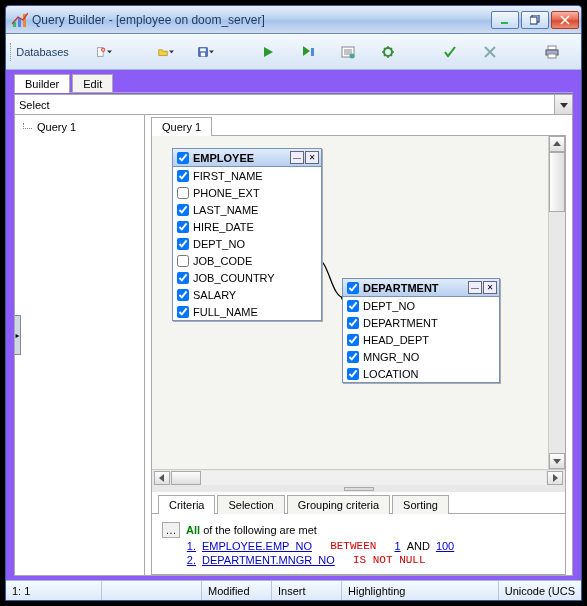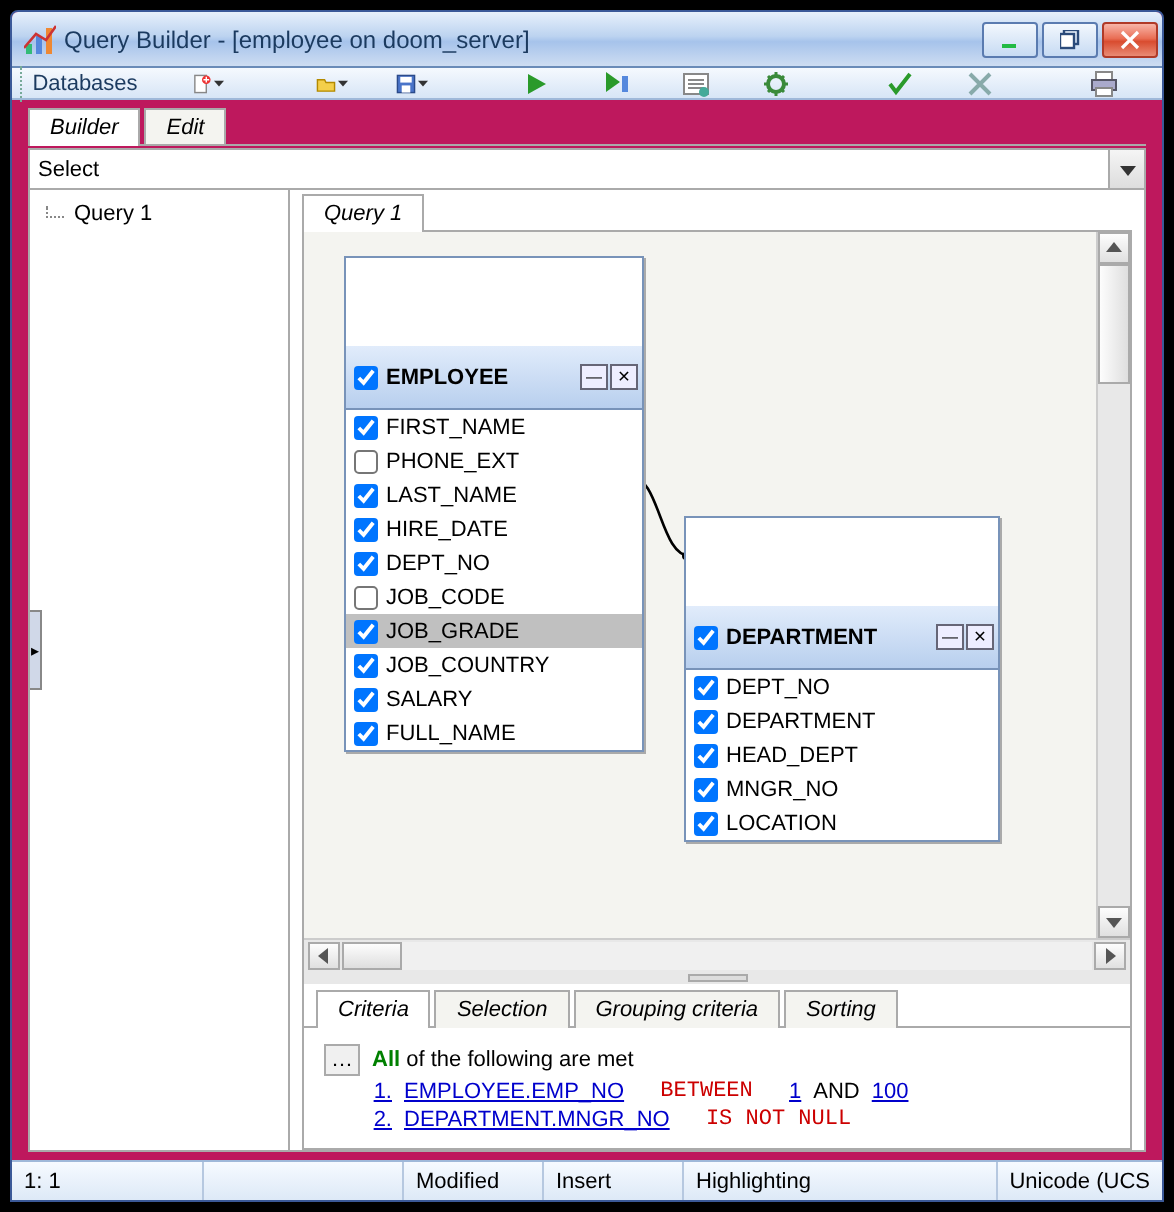--- a/index.html
+++ b/index.html
@@ -1,47 +1,47 @@
 <!DOCTYPE html>
 <html><head>
 <meta charset="utf-8">
 <style>
 * { box-sizing: border-box; margin: 0; padding: 0; font-family: Tahoma, sans-serif; font-size: 11px; }
 body { background: #000; width: 587px; height: 606px; padding: 5px; }
-.window { width: 577px; height: 596px; background: #be185d; border: 1px solid #3b5998; border-radius: 4px 4px 0 0; overflow: hidden; display: flex; flex-direction: column; }
+.window { width: 577px; height: 596px; background: #8b5cf6; border: 1px solid #3b5998; border-radius: 4px 4px 0 0; overflow: hidden; display: flex; flex-direction: column; }
 .titlebar { height: 28px; background: linear-gradient(#e7f0fb, #bcd3f0 45%, #a6c3eb 55%, #ceddf2); display: flex; align-items: center; padding: 0 2px 0 6px; border-bottom: 1px solid #6a8bb8; }
 .titlebar .icon { width: 16px; height: 16px; margin-right: 4px; }
 .titlebar .title { flex: 1; color: #1b3a5f; font-size: 12px; }
 .winbtns { display: flex; gap: 2px; }
 .winbtn { width: 28px; height: 18px; border: 1px solid #5a7bb0; border-radius: 2px; background: linear-gradient(#f2f7fd, #c7dbf3); display: flex; align-items: center; justify-content: center; cursor: pointer; }
 .winbtn.close { background: linear-gradient(#f8b5a8, #e96e55 45%, #d94c2f 55%, #e98b75); border-color: #b03a28; }
 .winbtn svg { width: 10px; height: 10px; }
-.toolbar { height: 16px; background: linear-gradient(#f5f9fe, #d7e5f6); border-bottom: 1px solid #9fb8d9; display: flex; align-items: center; padding: 0 4px; gap: 18px; }
+.toolbar { height: 36px; background: linear-gradient(#f5f9fe, #d7e5f6); border-bottom: 1px solid #9fb8d9; display: flex; align-items: center; padding: 0 4px; gap: 18px; }
 .tgrip { width: 4px; height: 18px; border-left: 1px dotted #7a9; margin-right: 2px; }
 .tbtn { height: 22px; min-width: 22px; padding: 0 2px; display: flex; align-items: center; justify-content: center; border: 1px solid transparent; border-radius: 2px; cursor: pointer; }
 .tbtn .lbl { margin-left: 2px; color: #1b3a5f; }
 .tbtn .dd { width: 7px; height: 7px; margin-left: 1px; }
 .tsep { width: 1px; height: 18px; background: #9fb8d9; margin: 0 2px; }
 .tabs { display: flex; margin: 4px 0 0 8px; }
-.tab { padding: 3px 10px; border: 1px solid #aaa; border-bottom: none; background: #f4f4f0; margin-right: 2px; cursor: pointer; position: relative; font-style: italic; }
+.tab { padding: 3px 10px; border: 1px solid #aaa; border-bottom: none; background: #f4f4f0; margin-right: 2px; cursor: pointer; position: relative; }
 .tab.active { background: #fff; z-index: 2; }
 .tabstrip-border { border-top: 1px solid #aaa; position: relative; top: -1px; margin: 0 8px; }
 .client { flex: 1; margin: 0 8px 4px 8px; background: #fff; border: 1px solid #aaa; display: flex; flex-direction: column; position: relative; }
 .selectbar { height: 20px; border-bottom: 1px solid #aaa; display: flex; align-items: center; padding: 0 4px; position: relative; }
 .selectbar .ddbtn { position: absolute; right: 0; top: 0; width: 18px; height: 19px; border-left: 1px solid #aaa; background: linear-gradient(#f5f5f5,#ddd); display: flex; align-items: center; justify-content: center; cursor: pointer; }
 .body { flex: 1; display: flex; }
 .side { width: 130px; border-right: 1px solid #aaa; padding: 4px; }
 .treeitem { padding: 2px 4px 2px 18px; position: relative; cursor: pointer; }
 .treeitem::before { content: ""; position: absolute; left: 4px; top: 4px; width: 8px; height: 5px; border-left: 1px dotted #888; border-bottom: 1px dotted #888; }
 .main { flex: 1; display: flex; flex-direction: column; }
 .innertabs { display: flex; margin: 2px 0 0 6px; }
 .canvas-wrap { flex: 1; border: 1px solid #aaa; margin: -1px 6px 0 6px; position: relative; background: #f4f4f0; display: flex; flex-direction: column; }
 .canvas { flex: 1; position: relative; overflow: hidden; }
 .tblwin { position: absolute; background: #fff; border: 1px solid #7893b9; box-shadow: 1px 1px 0 #aaa; }
-.tblhdr { height: 32px; background: linear-gradient(#e1ecfb,#b8cfee); border-bottom: 1px solid #7893b9; display: flex; align-items: center; padding: 4px 2px; margin-top: 44px; }
+.tblhdr { height: 18px; background: linear-gradient(#e1ecfb,#b8cfee); border-bottom: 1px solid #7893b9; display: flex; align-items: center; padding: 4px 2px; }
 .tblhdr .chk { margin: 0 4px 0 2px; }
 .tblhdr .ttl { flex: 1; font-weight: bold; }
 .tblhdr .wb { width: 14px; height: 13px; border: 1px solid #667; margin-left: 1px; background: #eef; display: flex; align-items: center; justify-content: center; cursor: pointer; font-size: 8px; }
 .tblbody { max-height: 182px; overflow-y: auto; scrollbar-width: thin; }
 .tblbody.dept { max-height: 102px; }
 .fld { height: 17px; display: flex; align-items: center; padding: 0 4px; cursor: pointer; }
 .fld.sel { background: #c0c0c0; }
 .fld input { margin-right: 4px; }
 .hscroll { height: 17px; background: #e8e8e8; border-top: 1px solid #ccc; display: flex; align-items: center; padding: 0 2px; }
 .hbtn { width: 16px; height: 14px; border: 1px solid #aaa; background: linear-gradient(#fdfdfd,#e0e0e0); display:flex; align-items:center; justify-content:center; cursor:pointer; }
@@ -280,24 +280,20 @@
                     <span>HIRE_DATE</span>
                   </div>
                   <div class="fld">
                     <input type="checkbox" checked="" style="">
                     <span>DEPT_NO</span>
                   </div>
                   <div class="fld">
                     <input type="checkbox" style="">
                     <span>JOB_CODE</span>
                   </div>
-                  <div class="fld sel">
-                    <input type="checkbox" checked="" style="">
-                    <span>JOB_GRADE</span>
-                  </div>
                   <div class="fld">
                     <input type="checkbox" checked="" style="">
                     <span>JOB_COUNTRY</span>
                   </div>
                   <div class="fld">
                     <input type="checkbox" checked="" style="">
                     <span>SALARY</span>
                   </div>
                   <div class="fld">
                     <input type="checkbox" checked="" style="">

